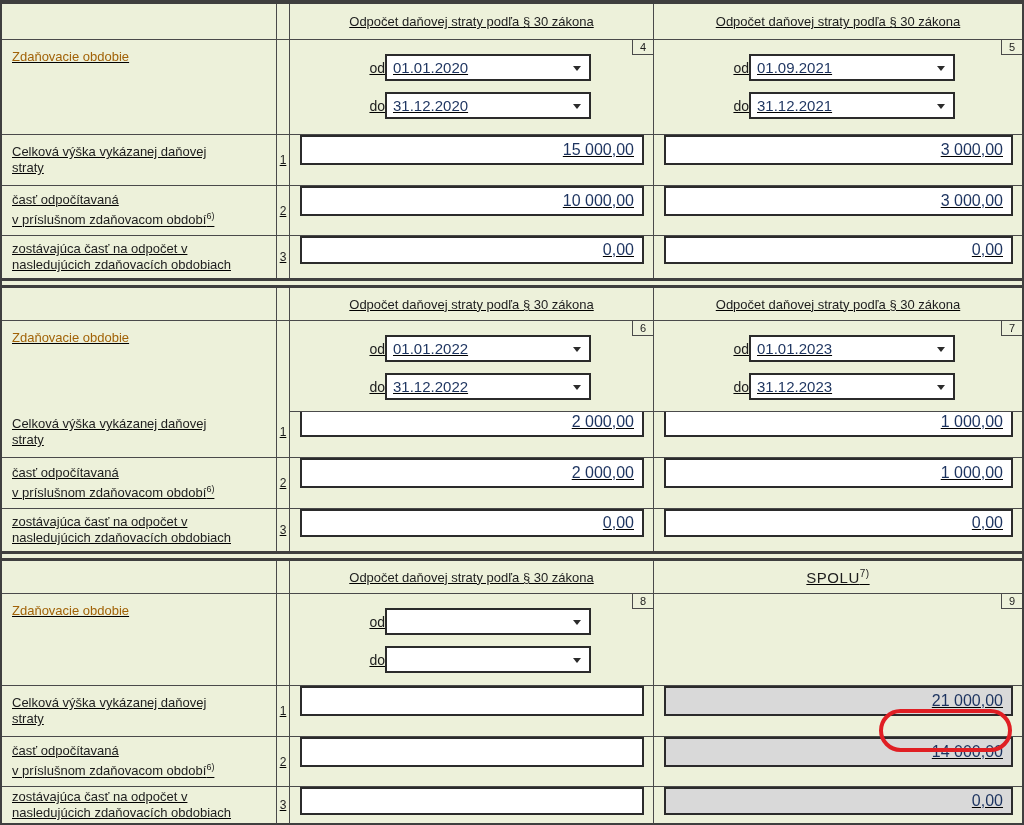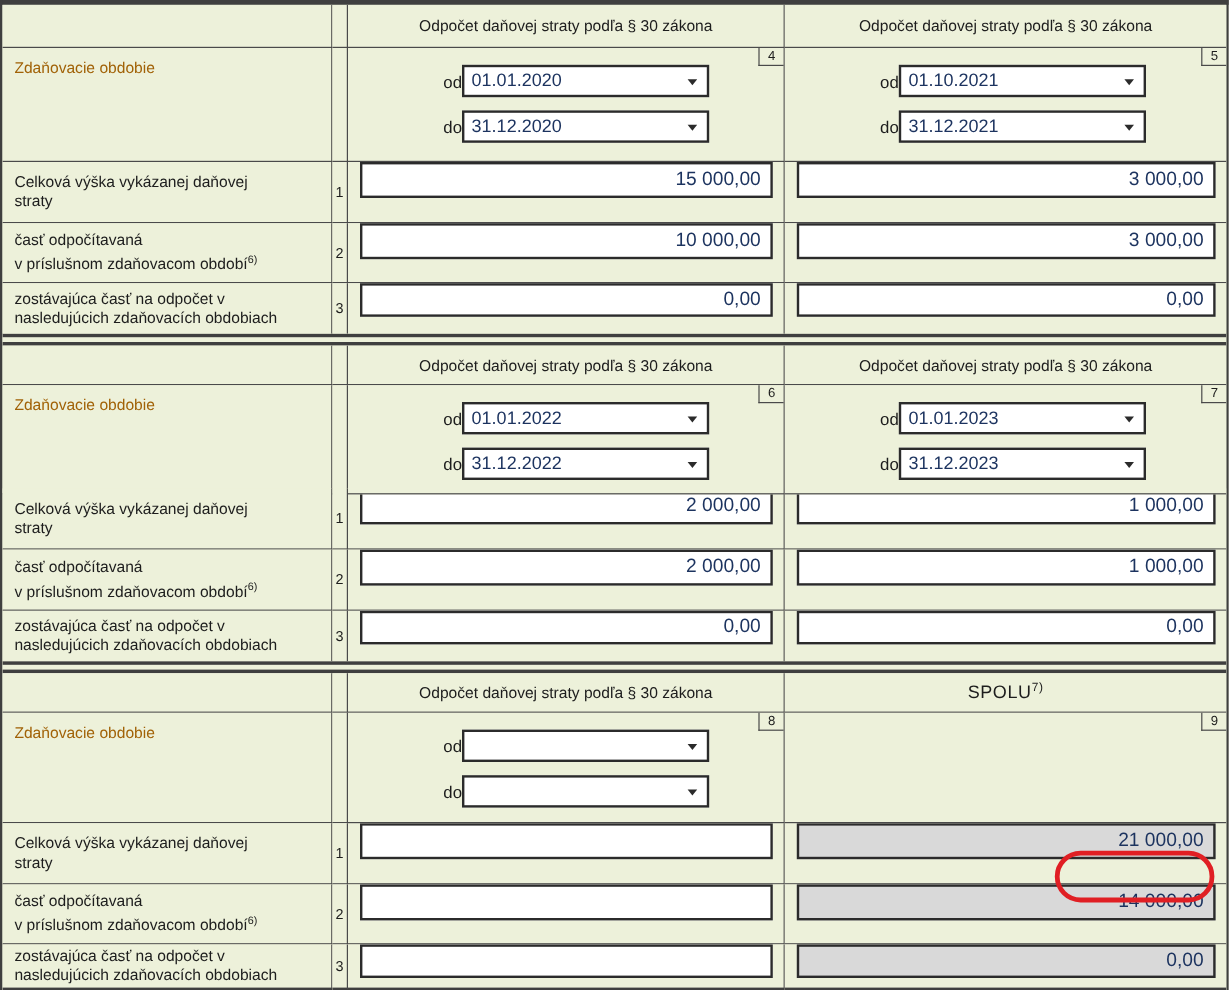--- a/index.html
+++ b/index.html
@@ -1,19 +1,19 @@
 <!DOCTYPE html>
 <html><head>
 <meta charset="utf-8">
 <style>
   * { margin:0; padding:0; box-sizing:border-box; }
   html,body { background:#ffffff; font-family:"Liberation Sans", sans-serif; }
   .page { width:1024px; height:825px; background:#edf1da;
           border-top:4px solid #3f3f3f; border-left:2px solid #3f3f3f; border-right:2px solid #3f3f3f;
-          overflow:hidden; position:relative; }
+          overflow:hidden; position:relative;text-decoration:underline; }
   .row { display:grid; grid-template-columns:275px 13px 364px 1fr; }
   .cell { border-bottom:1px solid #4a4a4a; background:#edf1da; }
   .c-label,.c-num,.c-a { border-right:1px solid #4a4a4a; }
   .sep { height:10px; border-top:3px solid #3f3f3f; border-bottom:3px solid #3f3f3f; background:#edf1da; }
 
   .hdr { display:flex; align-items:center; justify-content:center; font-size:13px; color:#1d1d1d; }
   .spolu { font-size:15px; letter-spacing:0.5px; }
   .spolu sup { font-size:10px; }
 
   .plabelcell { padding:9px 10px; font-size:13px; color:#a16207; }
@@ -82,21 +82,21 @@
             <span class="cval">31.12.2020</span>
             <span class="arr"></span>
           </div>
         </div>
       </div>
       <div class="cell c-b period">
         <div class="refbox">5</div>
         <div class="pline">
           <span class="plab">od</span>
           <div class="combo">
-            <span class="cval">01.10.2021</span>
+            <span class="cval">01.09.2021</span>
             <span class="arr"></span>
           </div>
         </div>
         <div class="pline">
           <span class="plab">do</span>
           <div class="combo">
             <span class="cval">31.12.2021</span>
             <span class="arr"></span>
           </div>
         </div>

